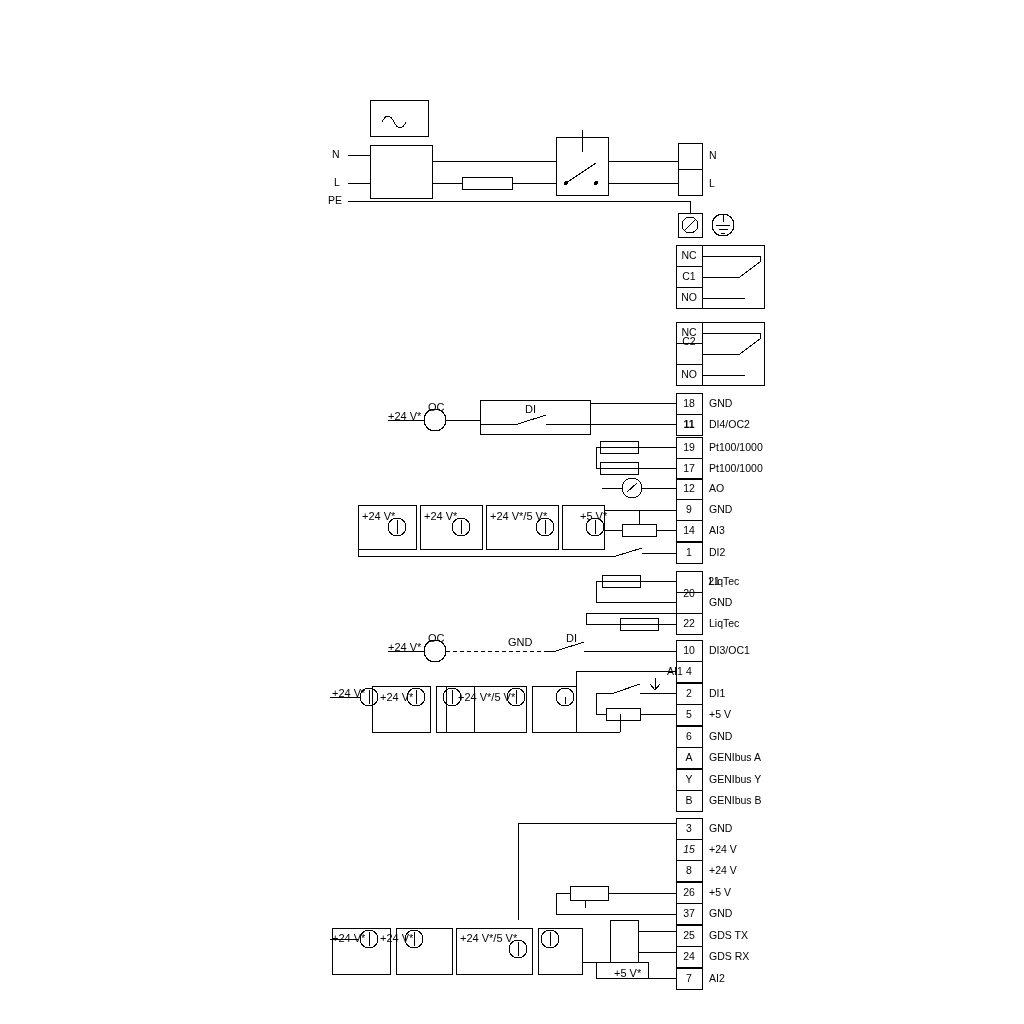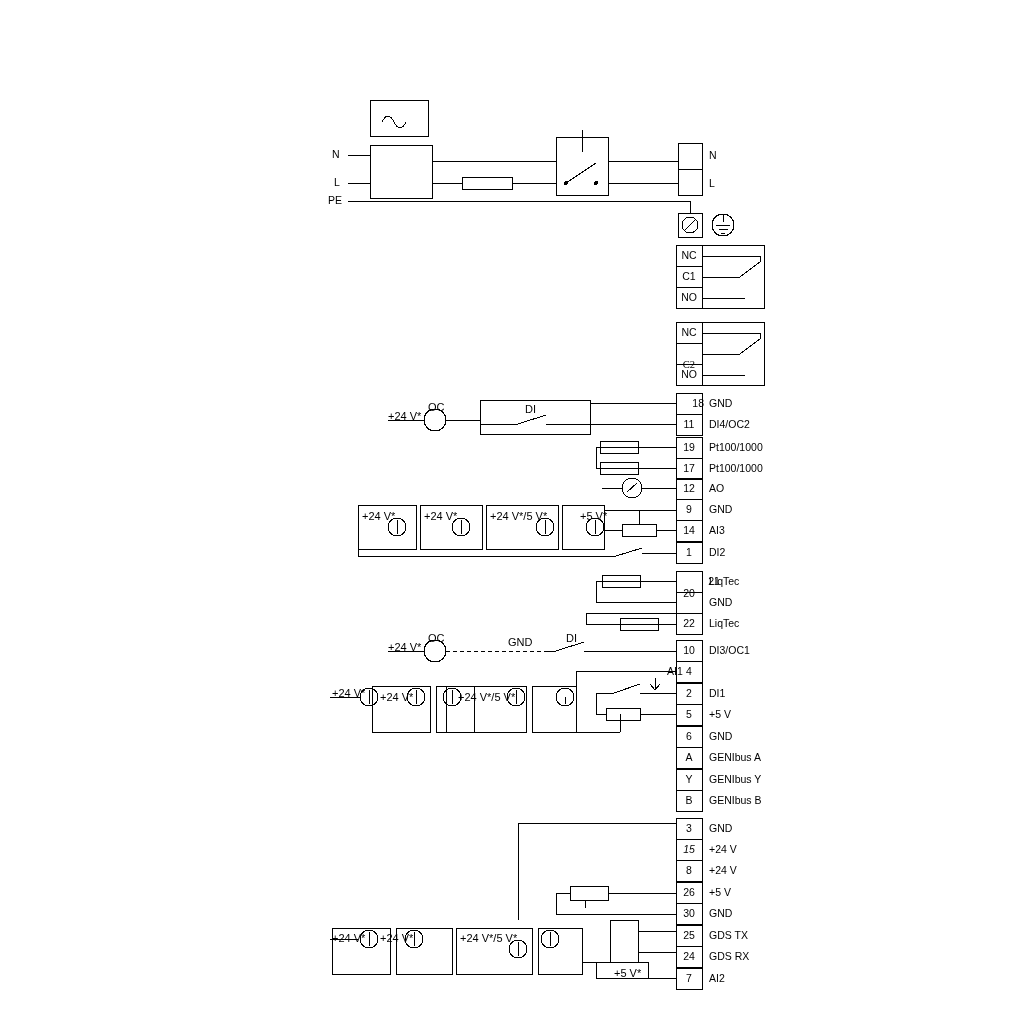--- a/index.html
+++ b/index.html
@@ -267,26 +267,26 @@
   <div class="lbl" style="left:334px; top:177px;">L</div>
   <div class="lbl" style="left:328px; top:195px;">PE</div>
   <div class="lbl" style="left:709px; top:150px;">N</div>
   <div class="lbl" style="left:709px; top:178px;">L</div>
 
   <div class="lbl term" style="left:674px; top:250px;">NC</div>
   <div class="lbl term" style="left:674px; top:271px;">C1</div>
   <div class="lbl term" style="left:674px; top:292px;">NO</div>
 
   <div class="lbl term" style="left:674px; top:327px;">NC</div>
-  <div class="lbl term" style="left:674px; top:360px;font-family:Liberation Serif, serif;">C2</div>
+  <div class="lbl term" style="left:674px; top:336px;">C2</div>
   <div class="lbl term" style="left:674px; top:369px;">NO</div>
 
-  <div class="lbl term" style="left:674px; top:398px;text-align:right;">18</div>
+  <div class="lbl term" style="left:674px; top:398px;">18</div>
   <div class="lbl" style="left:709px; top:398px;">GND</div>
-  <div class="lbl term" style="left:674px; top:419px;">11</div>
+  <div class="lbl term" style="left:674px; top:419px;font-weight:bold;">11</div>
   <div class="lbl" style="left:709px; top:419px;">DI4/OC2</div>
   <div class="lbl term" style="left:674px; top:442px;text-align:center;">19</div>
   <div class="lbl" style="left:709px; top:442px;">Pt100/1000</div>
   <div class="lbl term" style="left:674px; top:463px;">17</div>
   <div class="lbl" style="left:709px; top:463px;">Pt100/1000</div>
   <div class="lbl term" style="left:674px; top:483px;">12</div>
   <div class="lbl" style="left:709px; top:483px;">AO</div>
   <div class="lbl term" style="left:674px; top:504px;">9</div>
   <div class="lbl" style="left:709px; top:504px;">GND</div>
   <div class="lbl term" style="left:674px; top:525px;">14</div>
@@ -316,21 +316,21 @@
   <div class="lbl term" style="left:674px; top:795px;">B</div>
   <div class="lbl" style="left:709px; top:795px;">GENIbus B</div>
   <div class="lbl term" style="left:674px; top:823px;">3</div>
   <div class="lbl" style="left:709px; top:823px;">GND</div>
   <div class="lbl term" style="left:674px; top:844px;font-style:italic;">15</div>
   <div class="lbl" style="left:709px; top:844px;">+24 V</div>
   <div class="lbl term" style="left:674px; top:865px;">8</div>
   <div class="lbl" style="left:709px; top:865px;">+24 V</div>
   <div class="lbl term" style="left:674px; top:887px;">26</div>
   <div class="lbl" style="left:709px; top:887px;">+5 V</div>
-  <div class="lbl term" style="left:674px; top:908px;">30</div>
+  <div class="lbl term" style="left:674px; top:908px;">37</div>
   <div class="lbl" style="left:709px; top:908px;">GND</div>
   <div class="lbl term" style="left:674px; top:930px;">25</div>
   <div class="lbl" style="left:709px; top:930px;">GDS TX</div>
   <div class="lbl term" style="left:674px; top:951px;">24</div>
   <div class="lbl" style="left:709px; top:951px;">GDS RX</div>
   <div class="lbl term" style="left:674px; top:973px;">7</div>
   <div class="lbl" style="left:709px; top:973px;">AI2</div>
 
   <div class="lbl sm" style="left:428px; top:402px;">OC</div>
   <div class="lbl sm" style="left:525px; top:404px;">DI</div>

